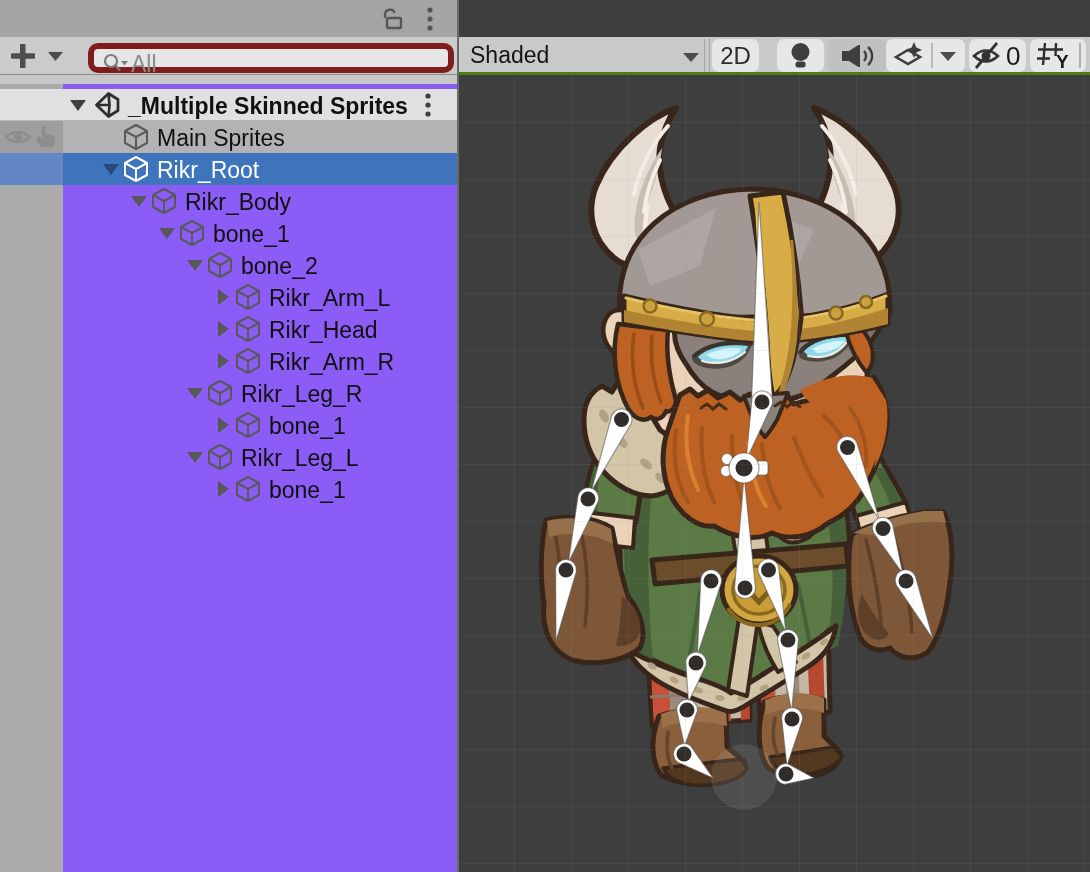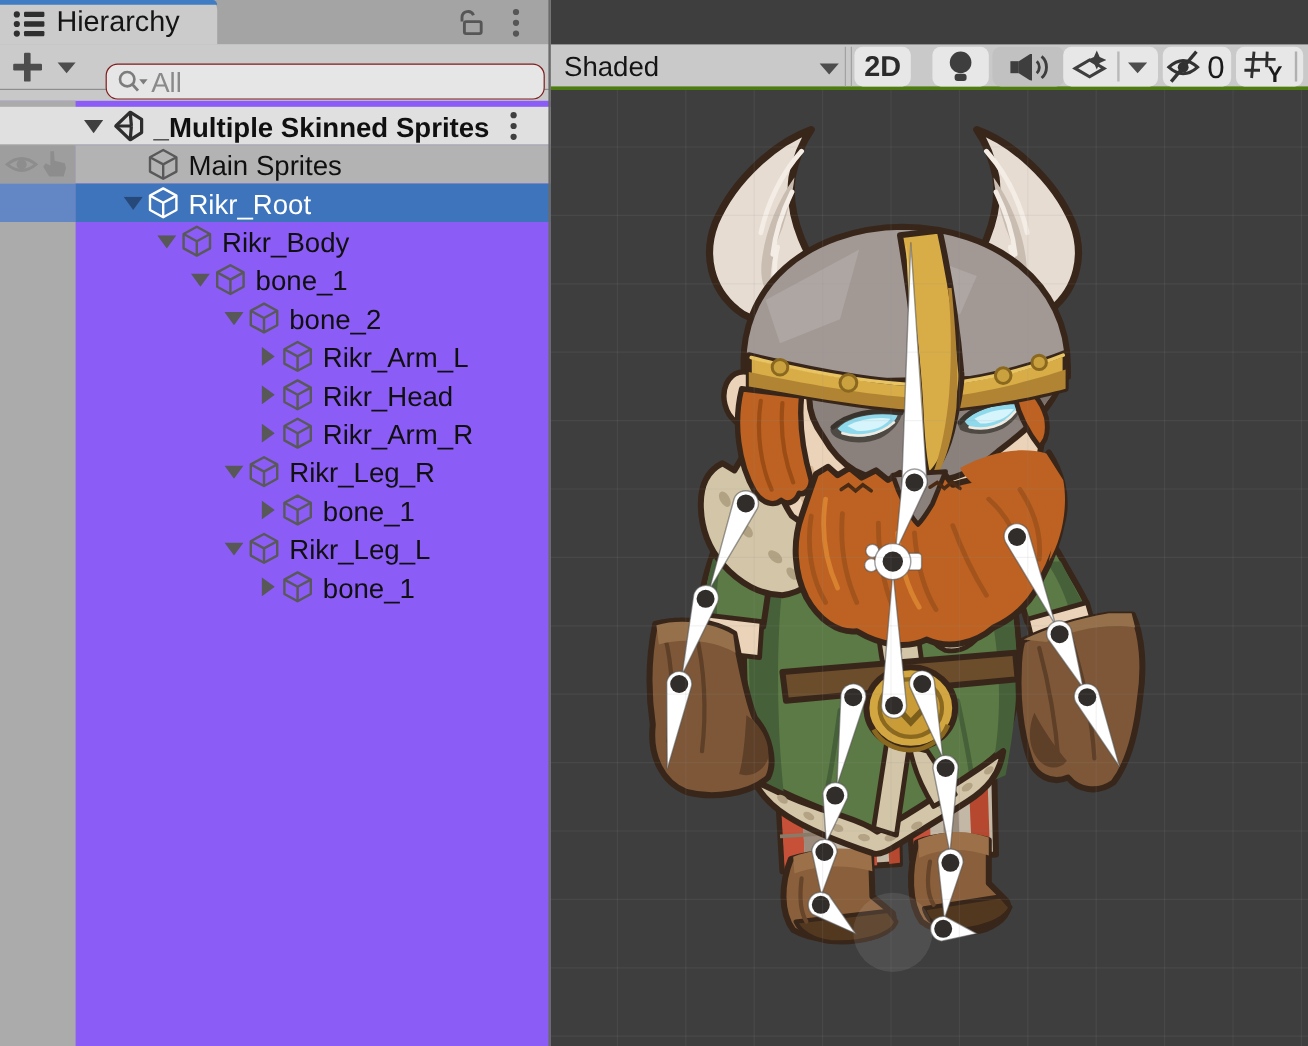--- a/index.html
+++ b/index.html
@@ -3,53 +3,39 @@
 *{margin:0;padding:0;box-sizing:border-box}
 html,body{width:1090px;height:872px;overflow:hidden;background:#3e3e3e;font-family:"Liberation Sans",sans-serif}
 #root{position:relative;width:1090px;height:872px}
 
 #left{position:absolute;left:0;top:0;width:459px;height:872px;background:#c8c8c8}
 #ltabbar{position:absolute;left:0;top:0;width:459px;height:37px;background:#a4a4a4}
 #ltab{position:absolute;left:0;top:0;width:181px;height:37px;background:#cbcbcb;border-radius:0 8px 0 0}
 #ltab .blue{position:absolute;left:0;top:0;width:181px;height:4px;background:#3f7cc4;border-radius:0 8px 0 0}
 .tabtxt{position:absolute;font-size:24px;color:#141414}
 #ltoolbar{position:absolute;left:0;top:37px;width:459px;height:38px;background:#cbcbcb;border-bottom:1px solid #8d8d8d}
-#searchbox{position:absolute;left:88px;top:16px;width:366px;height:30px;background:#e6e6e6;border:1px solid #7f1d1d;border-radius:10px}
+#searchbox{position:absolute;left:88px;top:6px;width:366px;height:30px;background:#e6e6e6;border:6px solid #7f1d1d;border-radius:10px}
 #searchbox .ph{position:absolute;left:37px;top:2px;font-size:23px;color:#8a8a8a}
 #tree{position:absolute;left:0;top:84px;width:459px;height:797px;background:#8b5cf6}
 #gutter{position:absolute;left:0;top:0;width:63px;height:797px;background:#ababab}
 .row{position:absolute;left:0;width:459px;height:32px}
 .row .lbl{position:absolute;top:4px;font-size:23px;color:#101010;white-space:nowrap}
 
 #right{position:absolute;left:459px;top:0;width:631px;height:872px}
 #rtabbar{position:absolute;left:0;top:0;width:631px;height:37px;background:#a4a4a4}
 #rtab{position:absolute;left:0;top:0;width:249px;height:37px;background:#cbcbcb;border-radius:0 8px 0 0}
 #rtoolbar{position:absolute;left:0;top:37px;width:631px;height:38px;background:#c9c9c9;border-bottom:3px solid #4d7c0f}
 .tbbtn{position:absolute;top:2px;height:33px;background:#e7e7e7;border-radius:7px}
 #viewport{position:absolute;left:0;top:75px;width:631px;height:797px;background:#3e3e3e}
 #divider{position:absolute;left:457px;top:0;width:2px;height:872px;background:#6a6a6a}
 </style></head>
 <body>
 <div id="root">
 <div id="left">
   <div id="ltabbar">
-    <div id="ltab">
-          <div class="blue"></div>
-      <svg width="28" height="24" style="position:absolute;left:11px;top:8px" viewBox="0 0 28 24">
-        <g fill="#2f2f2f">
-              <circle cx="3" cy="4" r="2.6"></circle>
-              <circle cx="3" cy="12" r="2.6"></circle>
-              <circle cx="3" cy="20" r="2.6"></circle>
-        <rect x="9" y="1.8" width="17" height="4.4" rx="1"></rect>
-              <rect x="9" y="9.8" width="17" height="4.4" rx="1"></rect>
-              <rect x="9" y="17.8" width="17" height="4.4" rx="1"></rect>
-            </g>
-      </svg>
-      <div class="tabtxt" style="left:47px;top:5px">Hierarchy</div>
-    </div>
     <svg width="26" height="26" style="position:absolute;left:381px;top:6px" viewBox="0 0 26 26">
       <rect x="6" y="12" width="14" height="10" rx="1.5" fill="none" stroke="#565656" stroke-width="2.4"></rect>
       <path d="M 4,12 V 8.5 a 5,5 0 0 1 9.6,-1.8" fill="none" stroke="#565656" stroke-width="2.4"></path>
     </svg>
     <svg width="8" height="26" style="position:absolute;left:426px;top:6px" viewBox="0 0 8 26">
       <g fill="#565656">
             <circle cx="4" cy="4" r="2.6"></circle>
             <circle cx="4" cy="13" r="2.6"></circle>
             <circle cx="4" cy="22" r="2.6"></circle>
           </g>
@@ -251,21 +237,21 @@
   </div>
 </div>
 <div id="right">
   <div id="rtoolbar">
     <div style="position:absolute;left:11px;top:5px;font-size:23px;color:#141414">Shaded</div>
     <svg width="20" height="12" style="position:absolute;left:222px;top:14px" viewBox="0 0 20 12">
           <path d="M 2,2 L 18,2 L 10,11 Z" fill="#4d4d4d"></path>
         </svg>
     <div style="position:absolute;left:245px;top:2px;width:1px;height:33px;background:#a2a2a2"></div>
     <div style="position:absolute;left:250px;top:2px;width:1px;height:33px;background:#a2a2a2"></div>
-    <div class="tbbtn" style="left:253px;width:47px;text-align:center"><span style="font-size:24px;color:#2b2b2b;line-height:33px;font-weight:bold">2D</span></div>
+    <div class="tbbtn" style="left:253px;width:47px;text-align:center"><span style="font-size:24px;color:#2b2b2b;line-height:33px;font-weight:normal">2D</span></div>
     <div class="tbbtn" style="left:318px;width:47px">
       <svg width="47" height="33" viewBox="0 0 47 33">
             <g fill="#3e3e3e">
               <circle cx="23.5" cy="13" r="9"></circle>
               <rect x="18.5" y="22.5" width="10" height="6" rx="2.5"></rect>
             </g>
           </svg>
     </div>
     <div style="position:absolute;left:368px;top:2px;width:60px;height:33px;background:#c1c1c1;border-radius:7px"></div>
         <div style="position:absolute;left:371px;top:8px;width:56px;height:22px">

